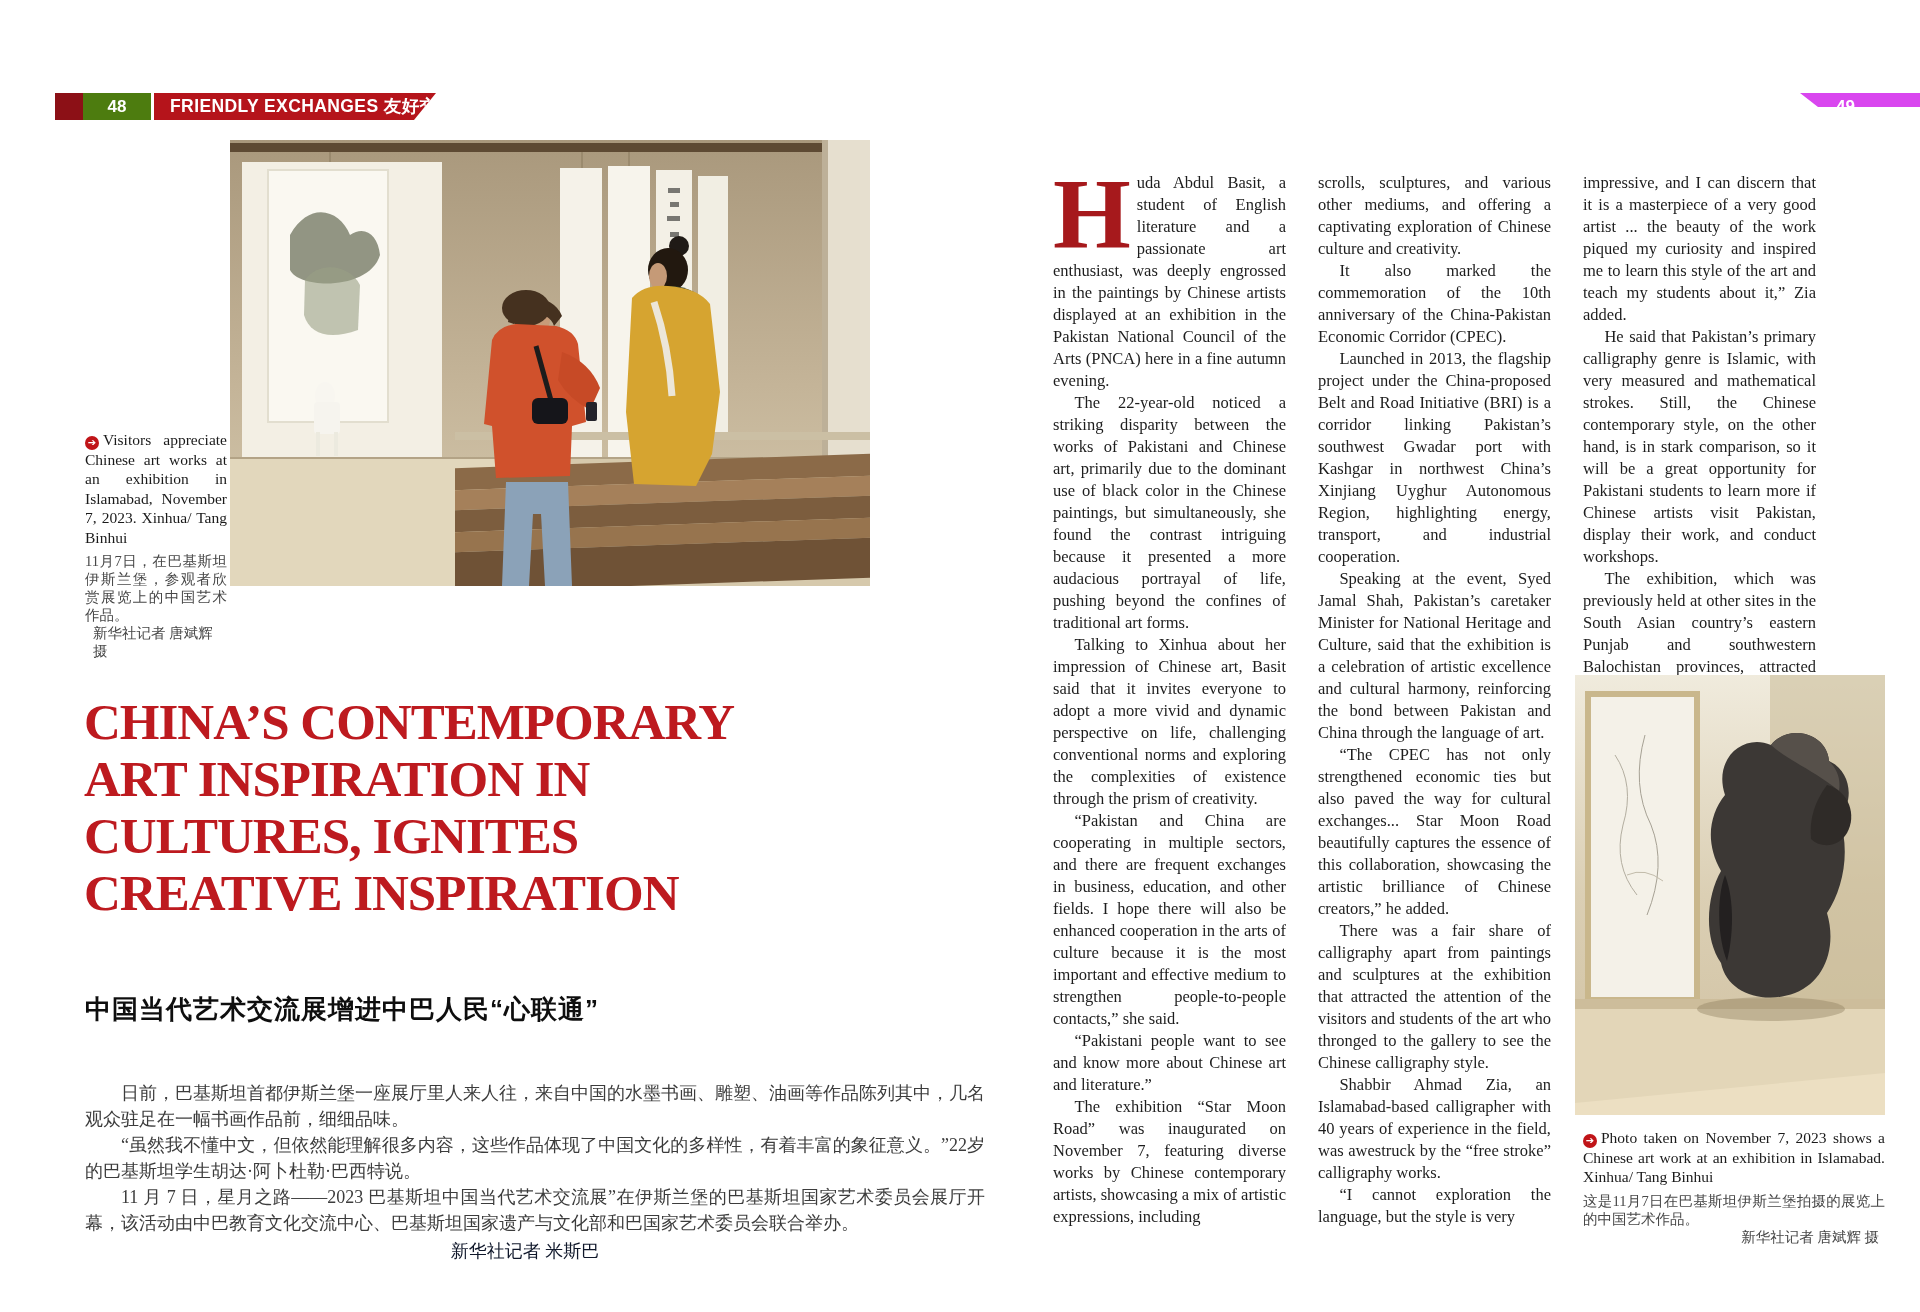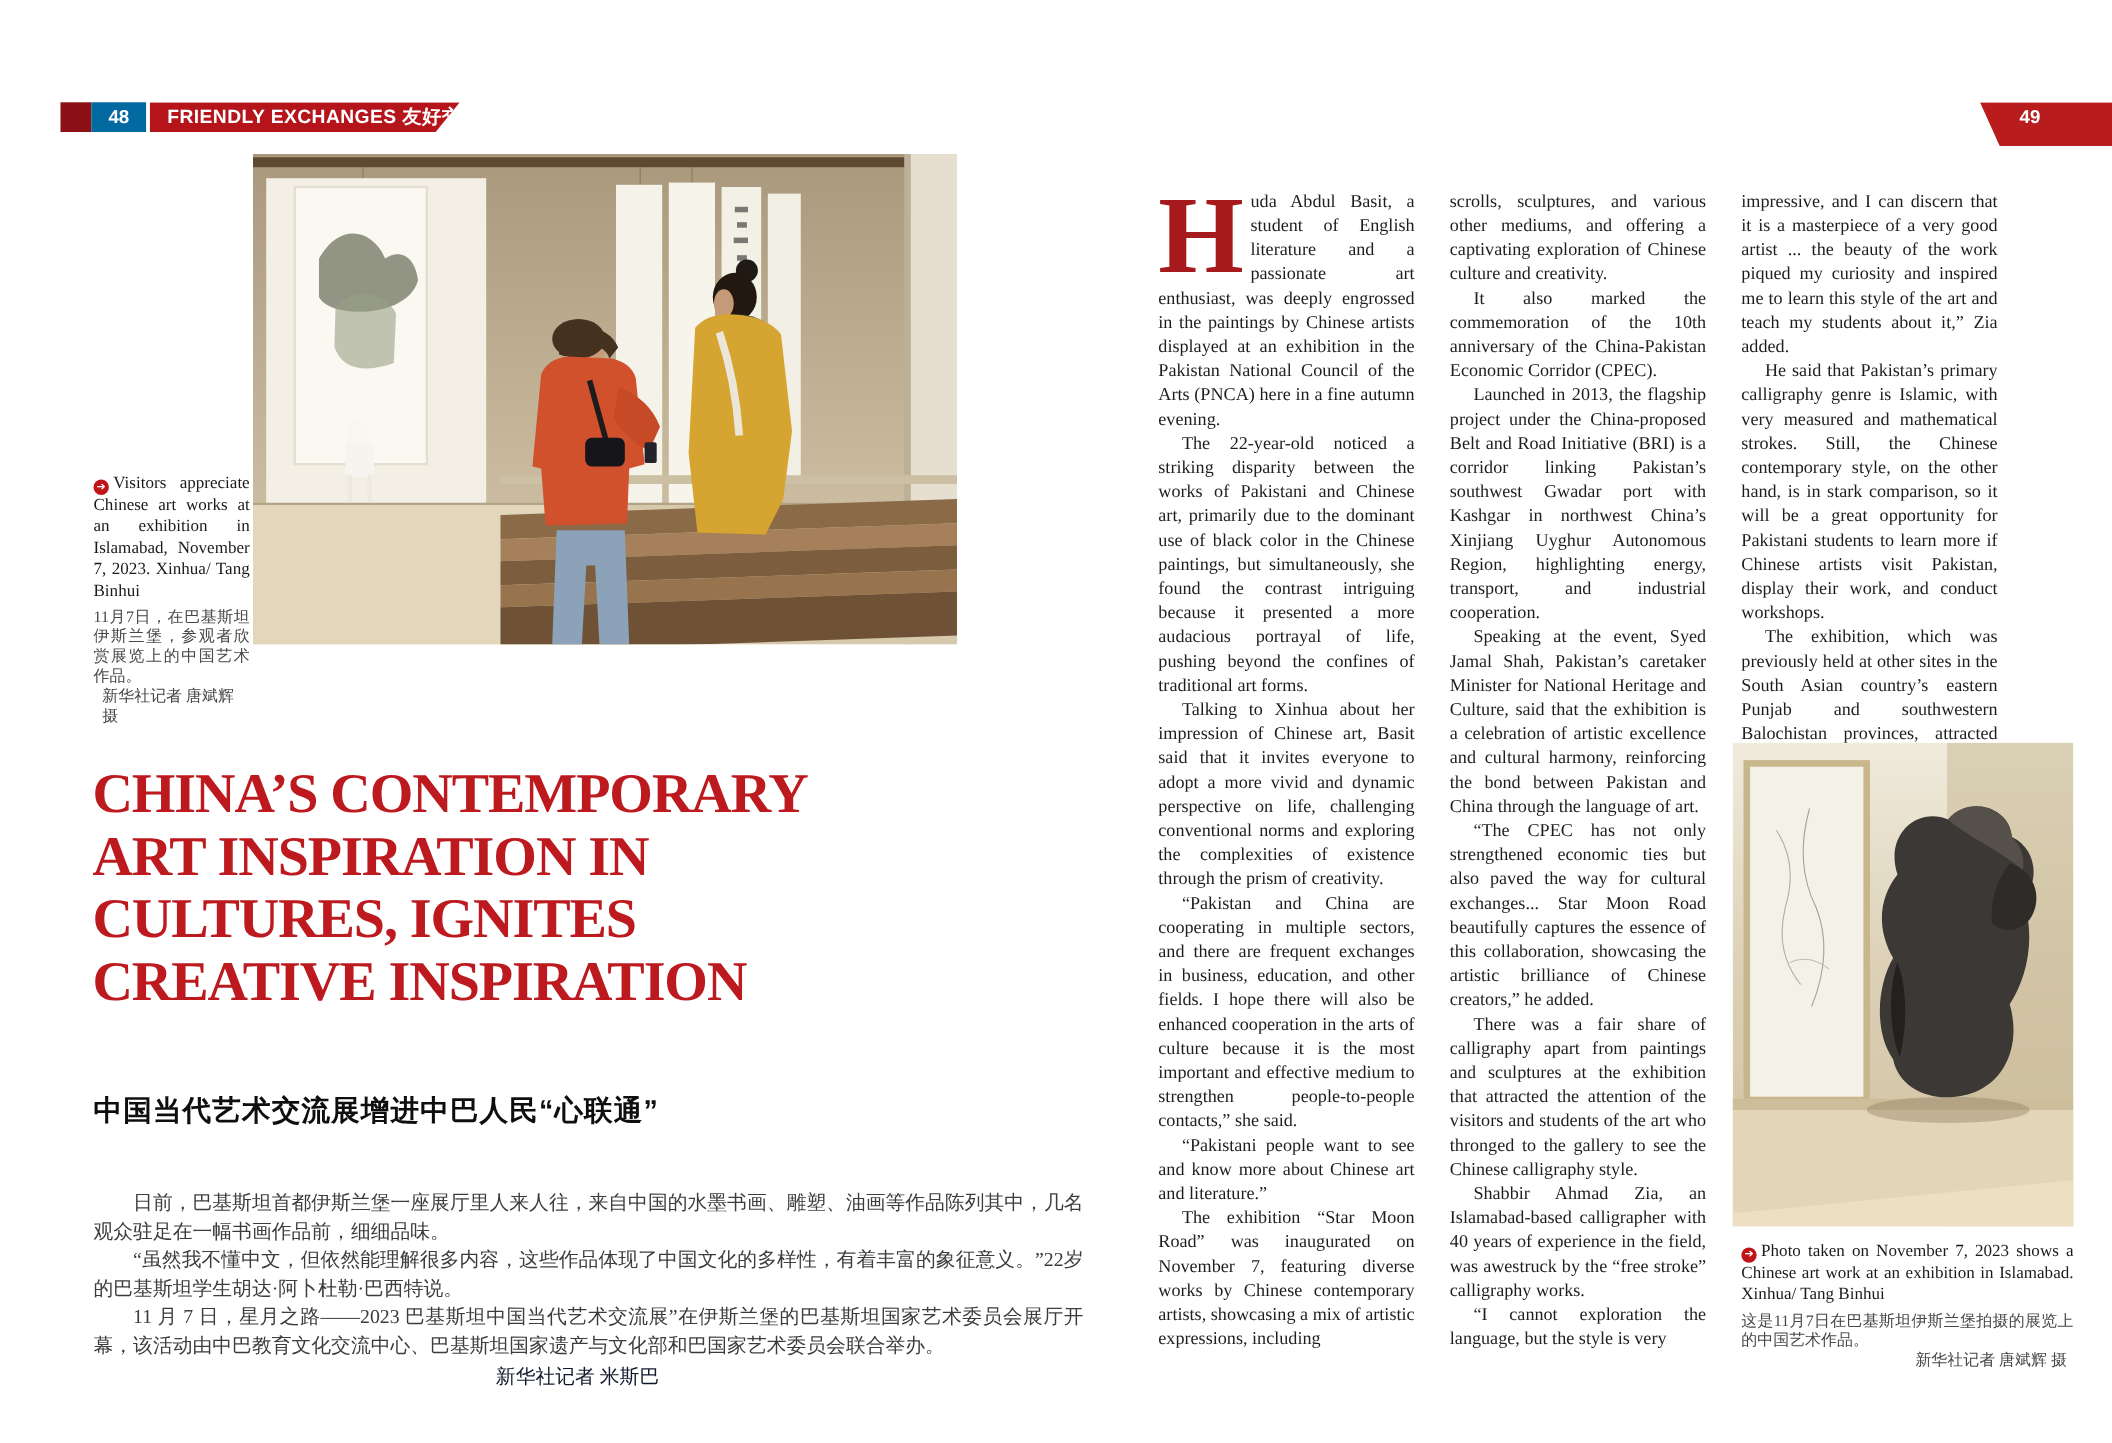--- a/index.html
+++ b/index.html
@@ -4,31 +4,31 @@
 <style>
   html,body{margin:0;padding:0;}
   body{
     width:1920px;height:1312px;position:relative;overflow:hidden;
     background:#ffffff;font-family:"Liberation Serif","DejaVu Serif",serif;
     -webkit-font-smoothing:antialiased;
   }
   
   .hdr-left{position:absolute;left:55px;top:93px;height:27px;display:flex;align-items:stretch;}
   .hdr-sq{width:28px;background:#8c1016;}
-  .hdr-num{width:50px;background:#0369a1;color:#fff;font:bold 17px/27px "Liberation Sans",sans-serif;text-align:center;}
+  .hdr-num{width:68px;background:#4d7c0f;color:#fff;font:bold 17px/27px "Liberation Sans",sans-serif;text-align:center;}
   .hdr-gap{width:3px;background:#fff;}
   .hdr-band{
     width:282px;background:#b5141b;color:#fff;display:flex;align-items:center;
     font:bold 17.5px/27px "Liberation Sans",sans-serif;letter-spacing:.4px;
     padding-left:16px;box-sizing:border-box;
     clip-path:polygon(0 0,100% 0,calc(100% - 22px) 100%,0 100%);
     white-space:nowrap;
   }
   .hdr-right{
-    position:absolute;right:0;top:93px;height:40px;width:120px;background:#b91c1c;
+    position:absolute;right:0;top:93px;height:14px;width:120px;background:#d946ef;
     clip-path:polygon(0 0,100% 0,100% 100%,18px 100%);
     color:#fff;font:bold 17px/27px "Liberation Sans",sans-serif;
     padding-left:36px;box-sizing:border-box;
   }
   
   .photo1{position:absolute;left:230px;top:140px;width:640px;height:446px;overflow:hidden;}
   .photo2{position:absolute;left:1575px;top:675px;width:310px;height:440px;overflow:hidden;}
   .photo1 svg,.photo2 svg{display:block;width:100%;height:100%;}
   
   .cap{position:absolute;color:#1c1c1c;}

